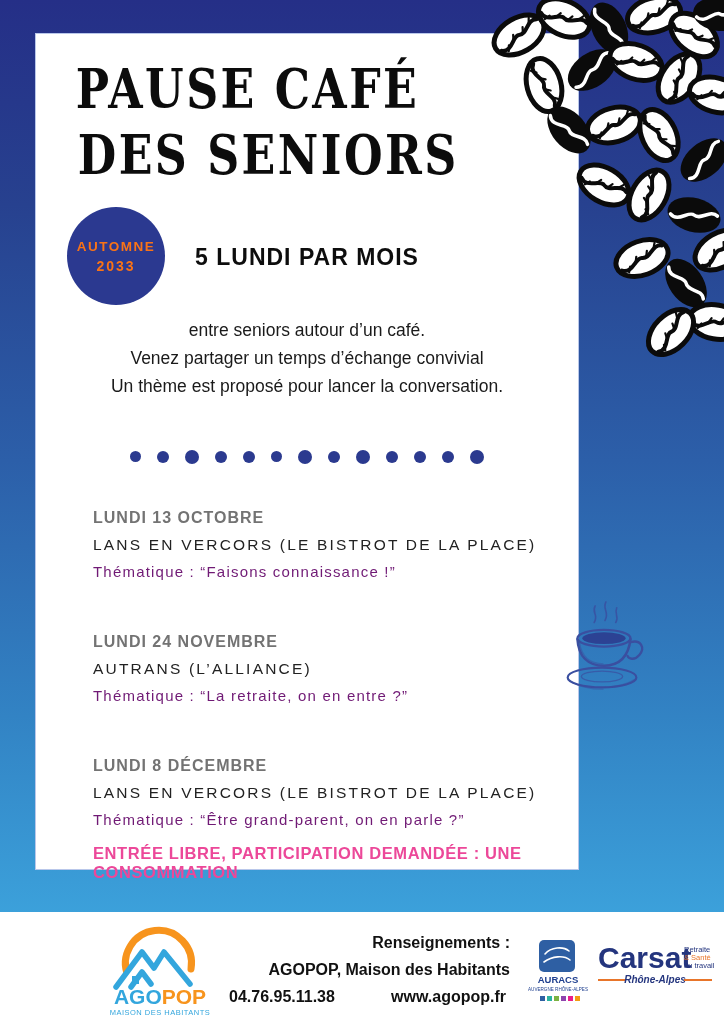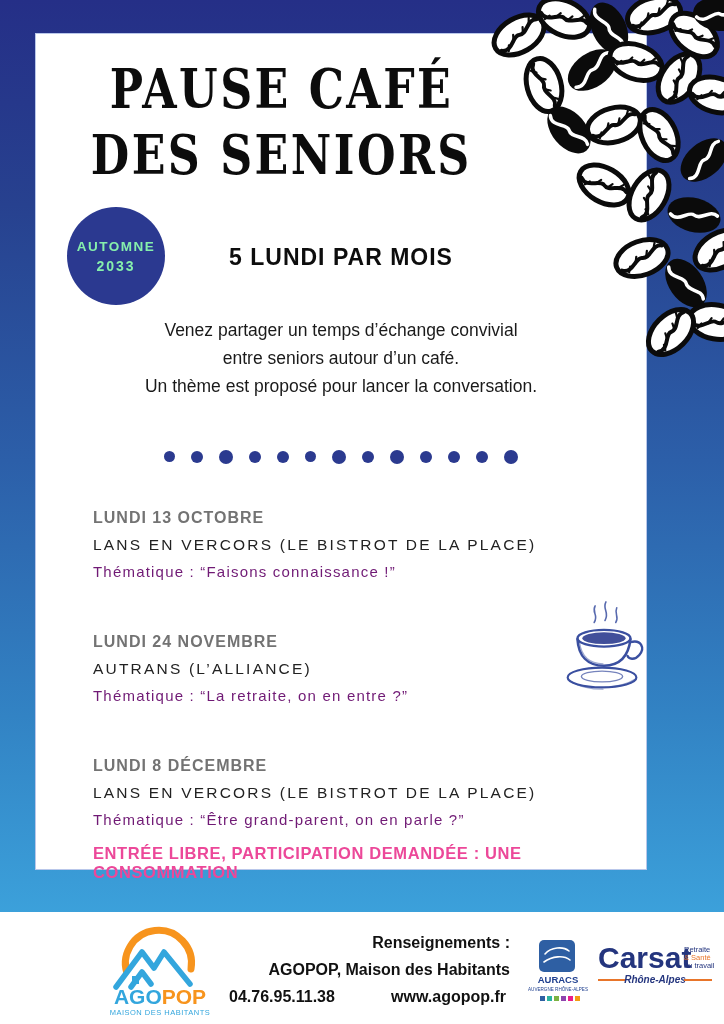--- a/index.html
+++ b/index.html
@@ -9,36 +9,36 @@
   .page {
     position:relative; width:724px; height:1024px; overflow:hidden;
     background:linear-gradient(180deg,#252f87 0%,#27418f 20%,#2c5fa9 45%,#3283c4 70%,#3da5de 92%,#41abe2 100%);
   }
 
   .footer-strip {
     position:absolute; left:0; right:0; bottom:0; height:112px; background:#ffffff; z-index:2;
   }
 
   .card {
-    position:absolute; left:35px; top:33px; width:612px; height:837px;
+    position:absolute; left:35px; top:33px; width:544px; height:837px;
     background:#ffffff; border:1px solid #b9c7ea; z-index:1;padding-left:8px;
   }
 
   .beans-svg { position:absolute; top:0; right:0; width:260px; height:360px; z-index:3; pointer-events:none; }
 
   .title-block { position:absolute; left:0; right:120px; top:22px; text-align:center; z-index:2; }
   .title-line {
     display:inline-block; font-family:"DejaVu Serif", serif; font-weight:700;
     font-size:54px; letter-spacing:3px; line-height:66px; color:#0c0c0c;
     transform:scaleX(0.82); transform-origin:center; white-space:nowrap;
   }
 
   .badge {
     position:absolute; left:31px; top:173px; width:98px; height:98px; border-radius:50%;
-    background:#2b3990; color:#86efac; display:flex; flex-direction:column;
+    background:#2b3990; color:#f97316; display:flex; flex-direction:column;
     align-items:center; justify-content:center; z-index:2;
   }
   .badge .b1 { font-size:13.5px; font-weight:700; letter-spacing:1.5px; }
   .badge .b2 { font-size:14px; font-weight:700; letter-spacing:2px; margin-top:4px; }
 
   .schedule { position:absolute; left:0; right:0; top:207px; text-align:center; }
   .schedule div { font-size:23px; font-weight:700; letter-spacing:1px; line-height:33px; color:#0d0d0d; }
 
   .intro { position:absolute; left:0; right:0; top:282px; text-align:center; }
   .intro div { font-size:17.5px; line-height:28px; color:#1a1a1a; }
@@ -82,22 +82,22 @@
     <div class="badge">
       <div class="b1">AUTOMNE</div>
       <div class="b2">2033</div>
     </div>
 
     <div class="schedule">
       <div>5 LUNDI PAR MOIS</div>
     </div>
 
     <div class="intro">
+      <div>entre seniors autour d’un café.</div>
       <div>Venez partager un temps d’échange convivial</div>
-      <div>entre seniors autour d’un café.</div>
       <div>Un thème est proposé pour lancer la conversation.</div>
     </div>
 
     <div class="dots">
       <span class="dot"></span><span class="dot"></span><span class="dot"></span><span class="dot"></span><span class="dot"></span><span class="dot"></span><span class="dot"></span><span class="dot"></span><span class="dot"></span><span class="dot"></span><span class="dot"></span><span class="dot"></span><span class="dot"></span>
     </div>
 
     <div class="events">
       <div class="event">
         <div class="date">LUNDI 13 OCTOBRE</div>

